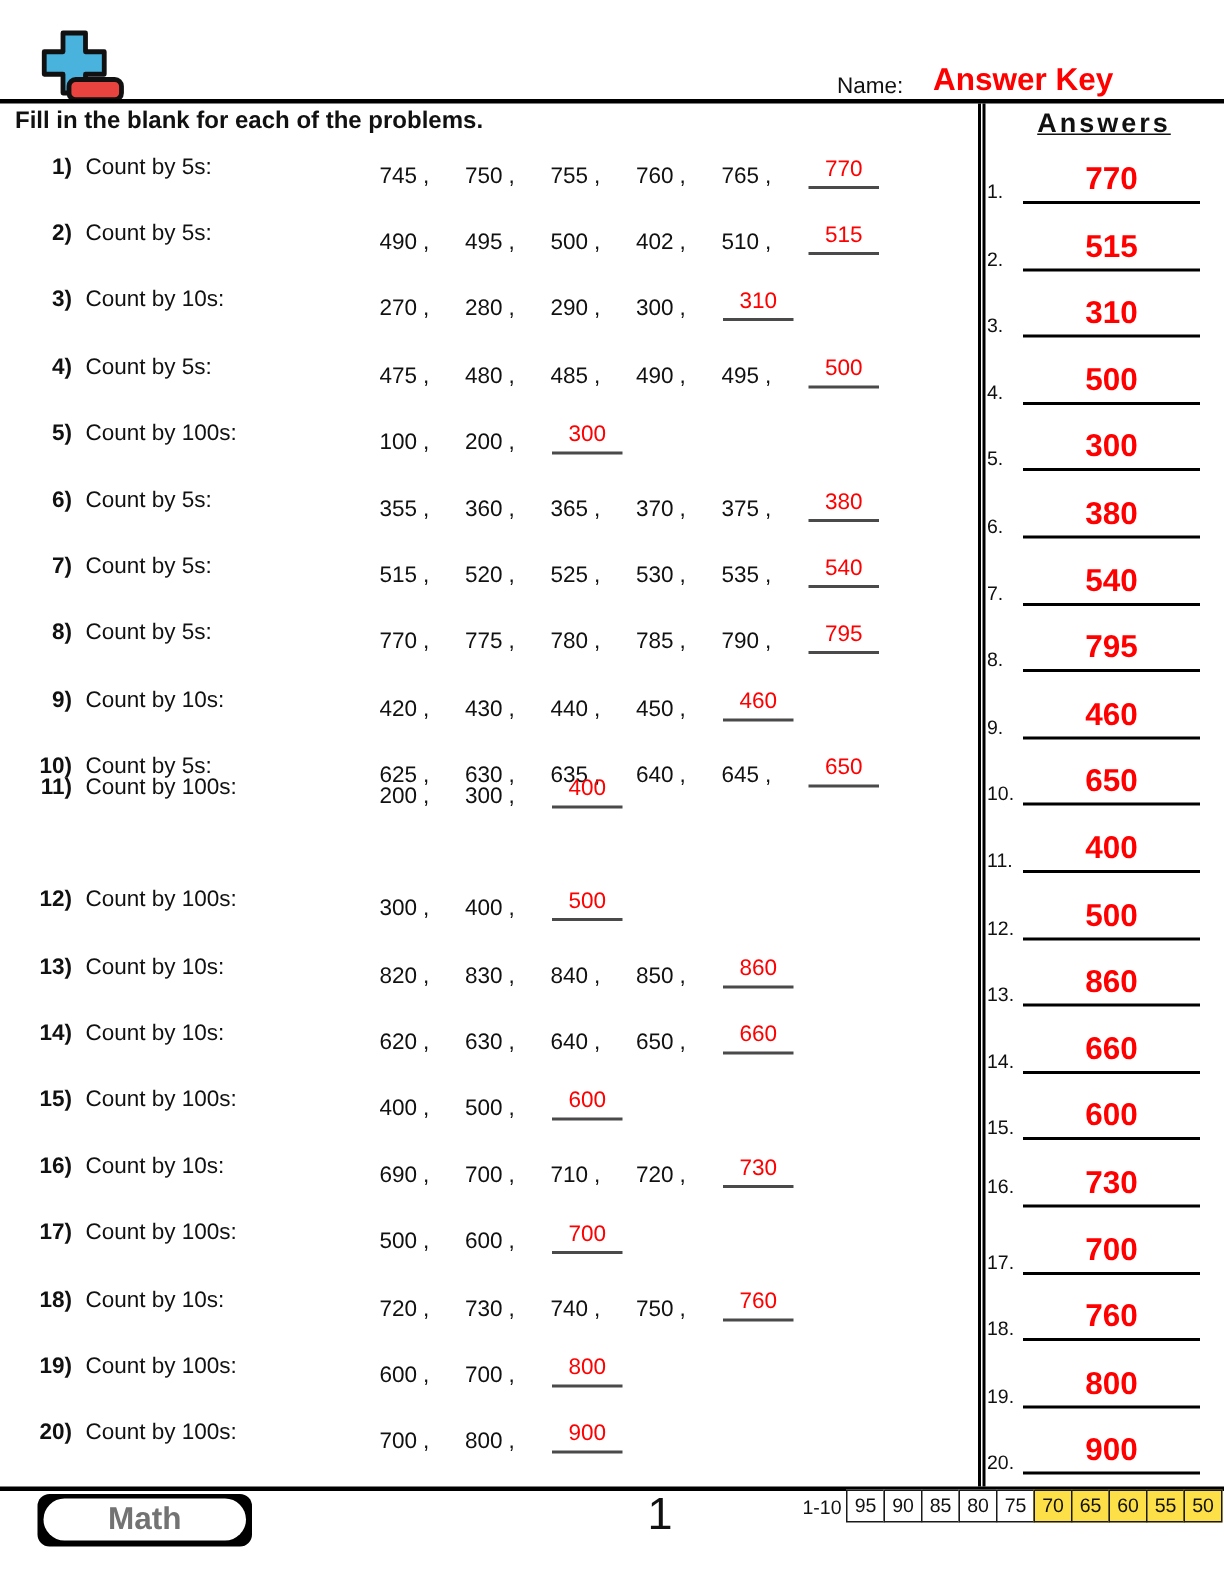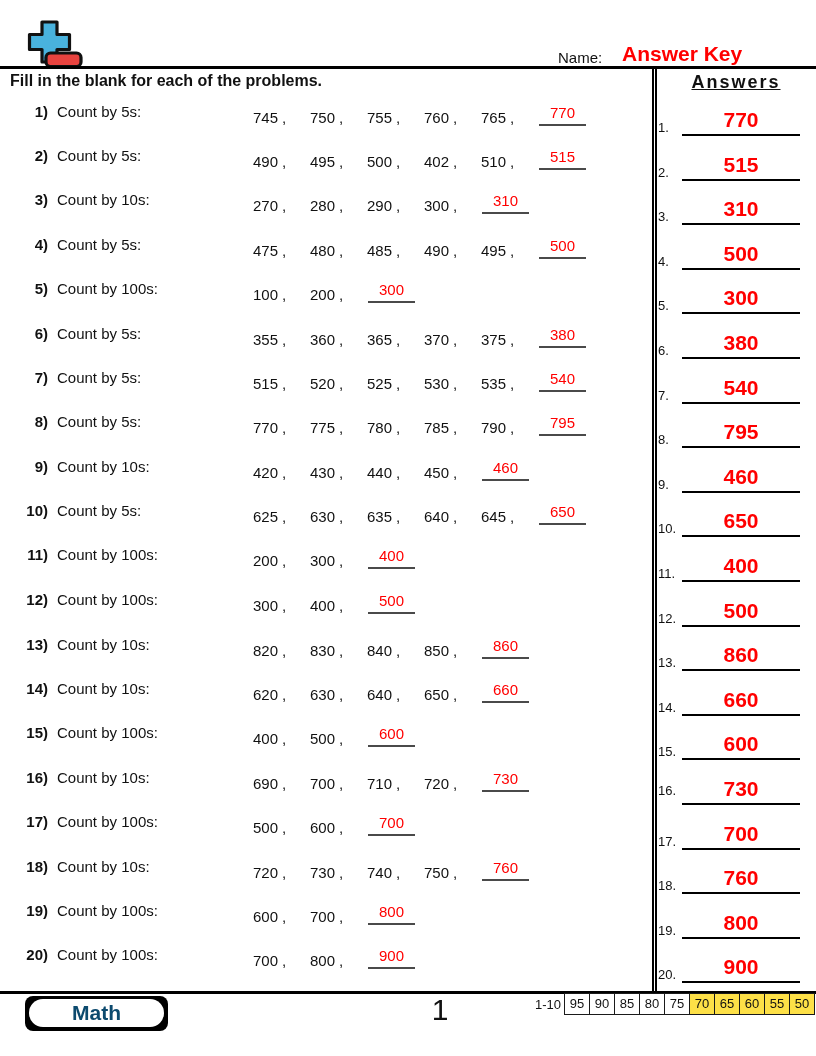--- a/index.html
+++ b/index.html
@@ -38,21 +38,21 @@
     width:118px;border-bottom:2px solid #000;text-align:center;
     font-size:21px;font-weight:bold;color:#f00;padding-bottom:2px;
   }
   
   .footer-rule{position:absolute;left:0;top:991px;width:816px;height:3px;background:#000;}
   .math-badge{
     position:absolute;left:25px;top:996px;width:143px;height:35px;background:#000;border-radius:8px;
   }
   .math-badge .pill{
     position:absolute;left:4px;top:3px;right:4px;bottom:4px;background:#fff;border-radius:16px;
-    display:flex;align-items:center;justify-content:center;font-size:21px;font-weight:bold;color:#0c4a6e;
+    display:flex;align-items:center;justify-content:center;font-size:21px;font-weight:bold;color:#737373;
   }
   .site-url{position:absolute;left:173px;top:1007px;font-size:16px;}
   .page-number{position:absolute;left:380px;top:993px;width:120px;text-align:center;font-size:30px;}
   .grade-table{position:absolute;right:1px;top:994px;}
   .grade-row{display:flex;height:21px;}
   .grade-label{width:40px;text-align:right;padding-right:4px;font-size:13px;line-height:21px;}
   .grade-cell{
     width:24px;height:19px;border:1px solid #1a1a1a;margin-left:-1px;
     text-align:center;font-size:13px;line-height:19px;background:#fff;
   }
@@ -182,21 +182,21 @@
         <span class="prob-label">Count by 5s:</span>
         <span class="seq">
           <span class="seq-item"><span>625</span><span class="seq-comma">,</span></span>
           <span class="seq-item"><span>630</span><span class="seq-comma">,</span></span>
           <span class="seq-item"><span>635</span><span class="seq-comma">,</span></span>
           <span class="seq-item"><span>640</span><span class="seq-comma">,</span></span>
           <span class="seq-item"><span>645</span><span class="seq-comma">,</span></span>
           <span class="blank">650</span>
         </span>
       </div>
-      <div class="prob-row" style="top: 546px; padding-left: 48px;">
+      <div class="prob-row" style="top: 516px; padding-left: 48px;">
         <span class="prob-num">11)</span>
         <span class="prob-label">Count by 100s:</span>
         <span class="seq">
           <span class="seq-item"><span>200</span><span class="seq-comma">,</span></span>
           <span class="seq-item"><span>300</span><span class="seq-comma">,</span></span>
           <span class="blank">400</span>
         </span>
       </div>
       <div class="prob-row" style="top: 591.12px;">
         <span class="prob-num">12)</span>

